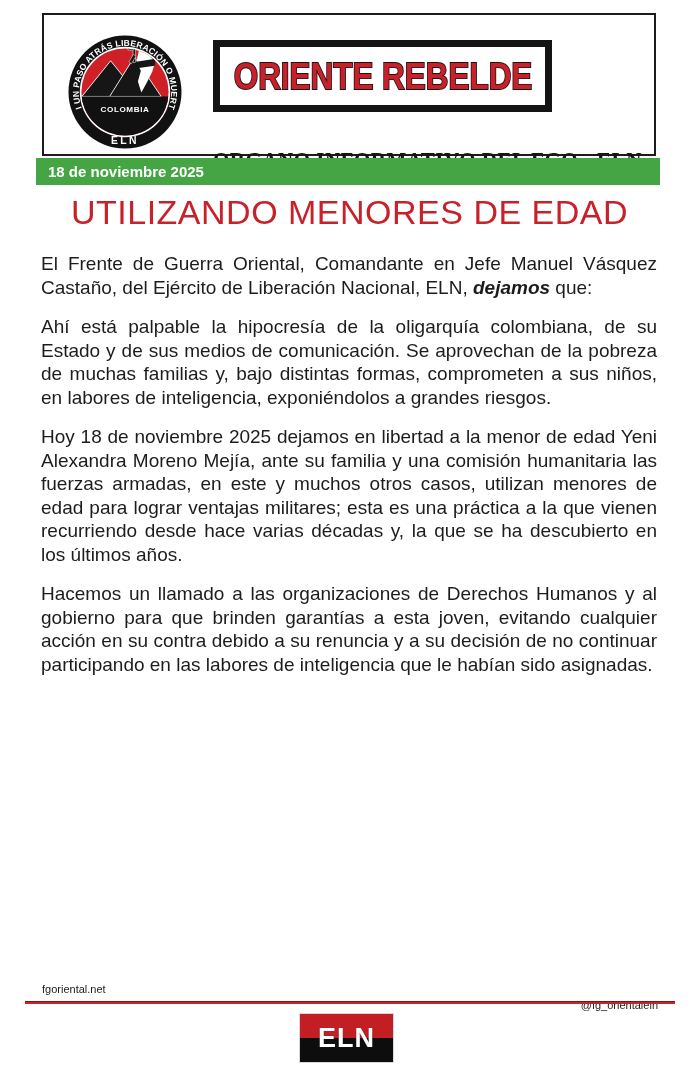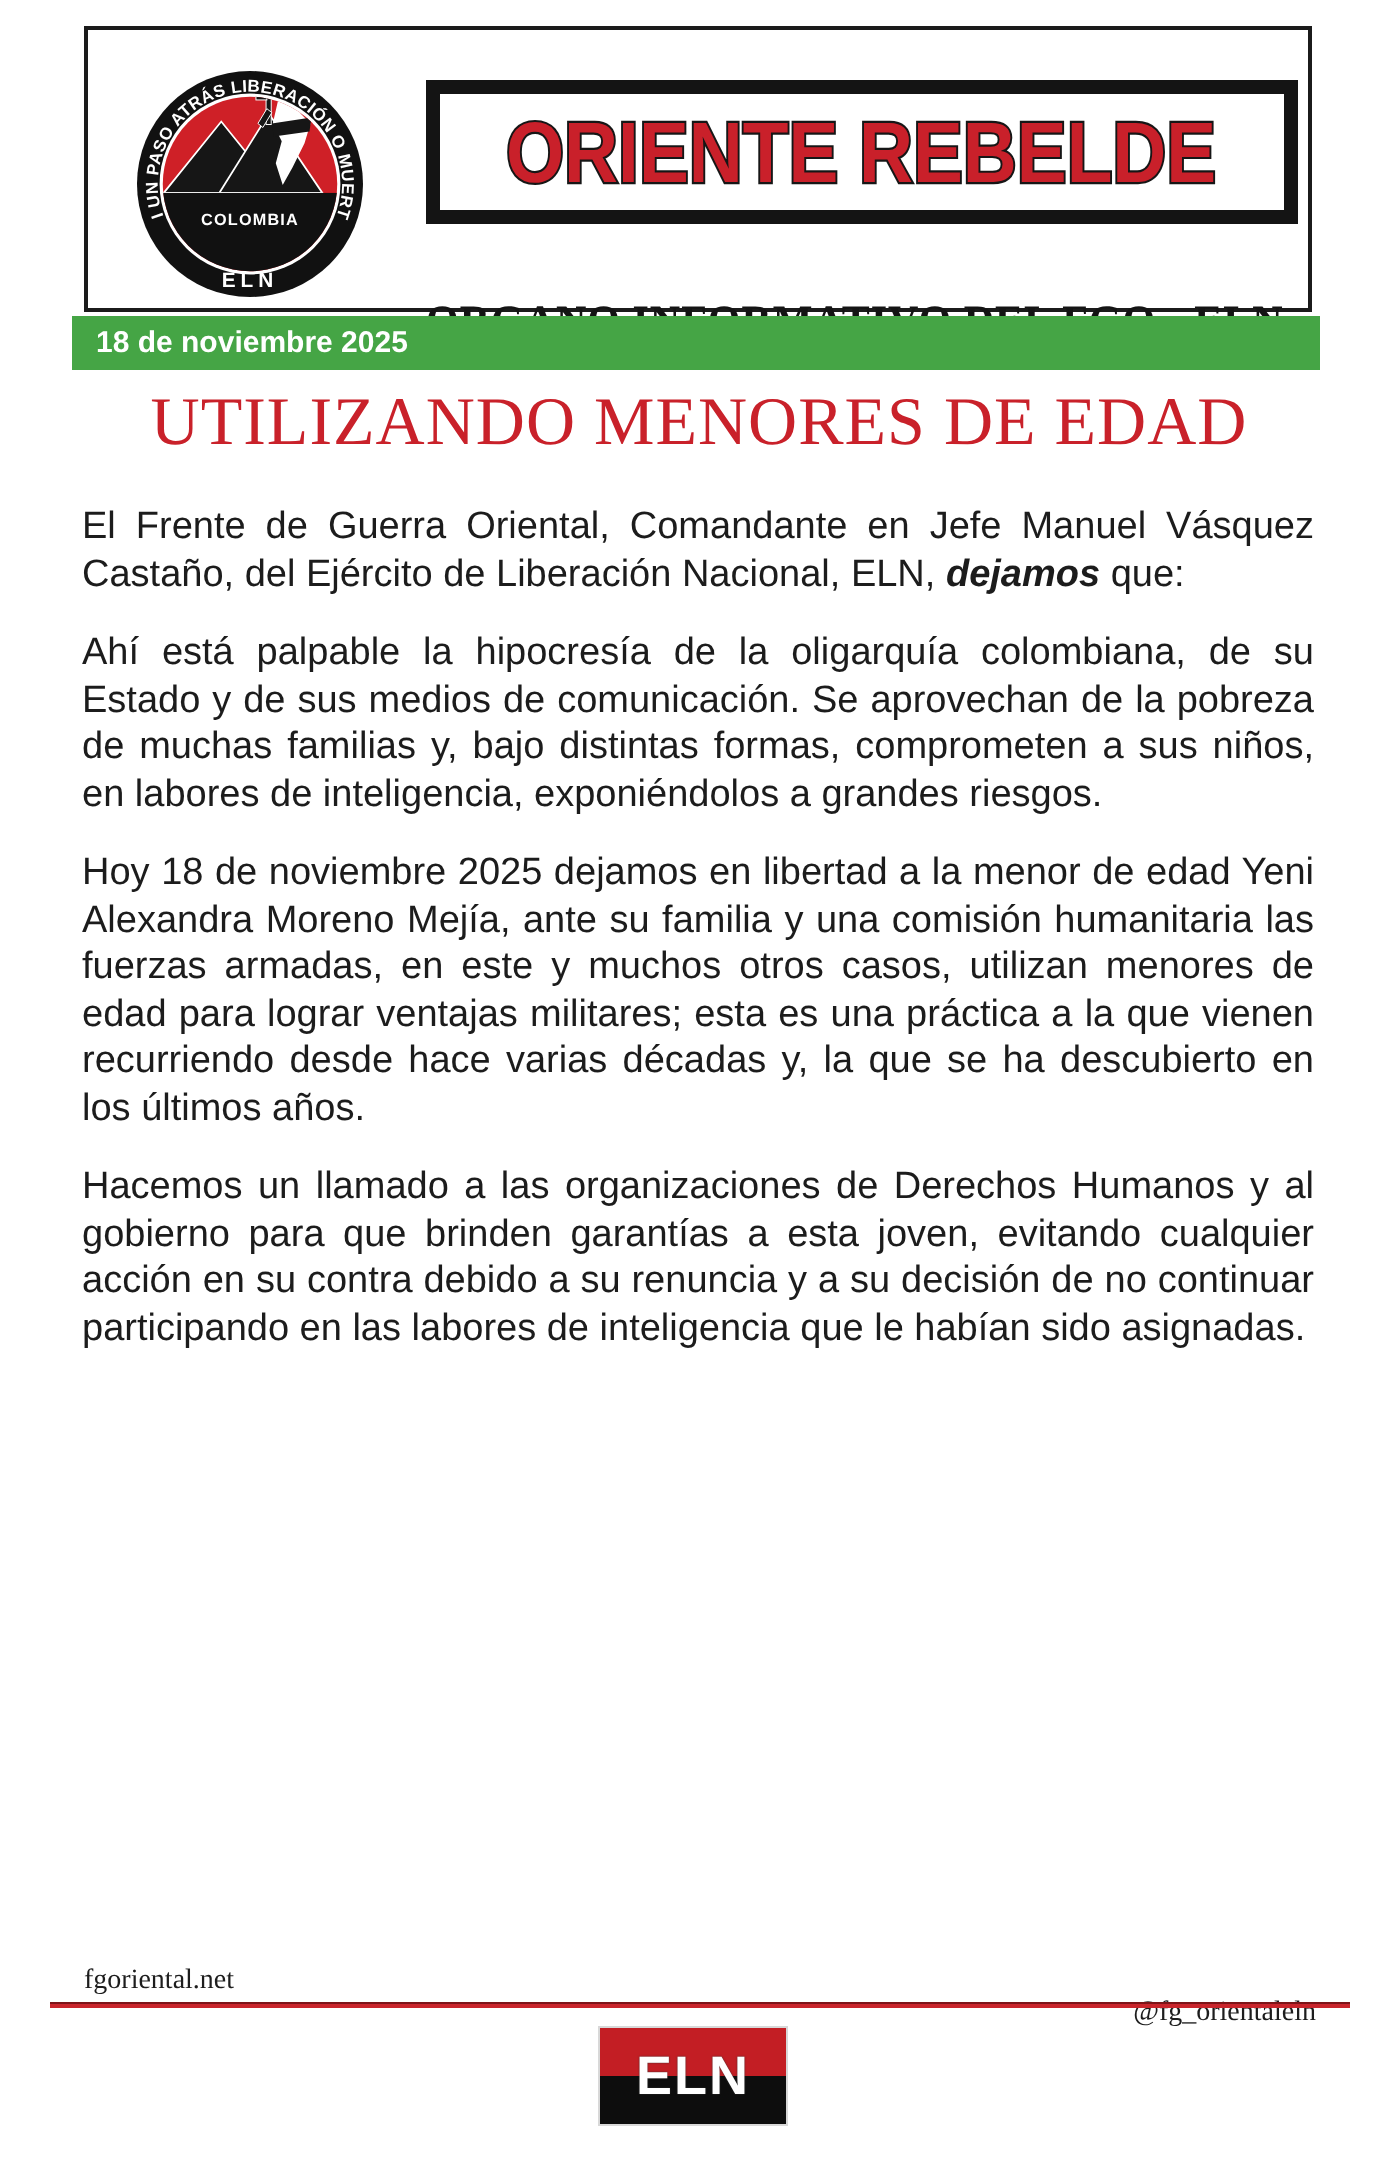--- a/index.html
+++ b/index.html
@@ -7,54 +7,54 @@
     width:699px;height:1080px;position:relative;background:#ffffff;
     font-family:"Liberation Sans",sans-serif;overflow:hidden;
   }
   
   .masthead{
     position:absolute;left:42px;top:13px;width:614px;height:143px;
     border:2px solid #1b1b1b;background:#ffffff;box-sizing:border-box;
   }
   .logo-wrap{position:absolute;left:24px;top:20px;width:114px;height:114px;}
   .title-box{
-    position:absolute;left:169px;top:25px;width:436px;height:72px;
+    position:absolute;left:169px;top:25px;width:339px;height:72px;
     border:7px solid #141414;background:#ffffff;box-sizing:border-box;
     display:flex;align-items:center;justify-content:center;
   }
   .title-box svg{width:96%;height:86%;}
   .masthead-subtitle{
     position:absolute;left:169px;top:103px;width:400px;
     text-align:center;font-family:"Liberation Serif",serif;font-weight:bold;
     font-size:21px;color:#141414;letter-spacing:.5px;white-space:nowrap;margin-top:30px;
   }
   
   .date-bar{
     position:absolute;left:36px;top:158px;width:624px;height:27px;
     background:#45a545;color:#ffffff;font-weight:bold;font-size:15px;
     line-height:27px;padding-left:12px;box-sizing:border-box;
   }
   
   .headline{
     position:absolute;left:0;top:193px;width:699px;margin:0;
-    text-align:center;font-family:Liberation Serif, serif;font-weight:normal;
+    text-align:center;font-family:Liberation Sans, sans-serif;font-weight:normal;
     font-size:34px;color:#c9212a;letter-spacing:.5px;
   }
   
   .article{
     position:absolute;left:41px;top:252px;width:616px;
     font-size:19px;line-height:23.5px;color:#1c1c1c;
     text-align:justify;text-justify:inter-word;
   }
   .article p{margin:0 0 16px 0;}
   .article .em{font-weight:bold;font-style:italic;}
   
   .footer-row{
     position:absolute;left:42px;top:983px;width:616px;height:18px;
-    font-family:Liberation Serif, serif;font-size:14px;color:#1d1d1d;
+    font-family:Liberation Sans, sans-serif;font-size:11px;color:#1d1d1d;
   }
   .footer-website{position:absolute;left:0;top:0;}
   .footer-handle{position:absolute;right:0;top:16px;}
   .red-rule{
     position:absolute;left:25px;top:1001px;width:650px;height:3px;
     background:#c9242b;border-top:1px solid #7e1418;box-sizing:border-box;
   }
   .eln-flag{
     position:absolute;left:299px;top:1013px;width:95px;height:50px;
     border:1px solid #d8d8d8;box-sizing:border-box;

